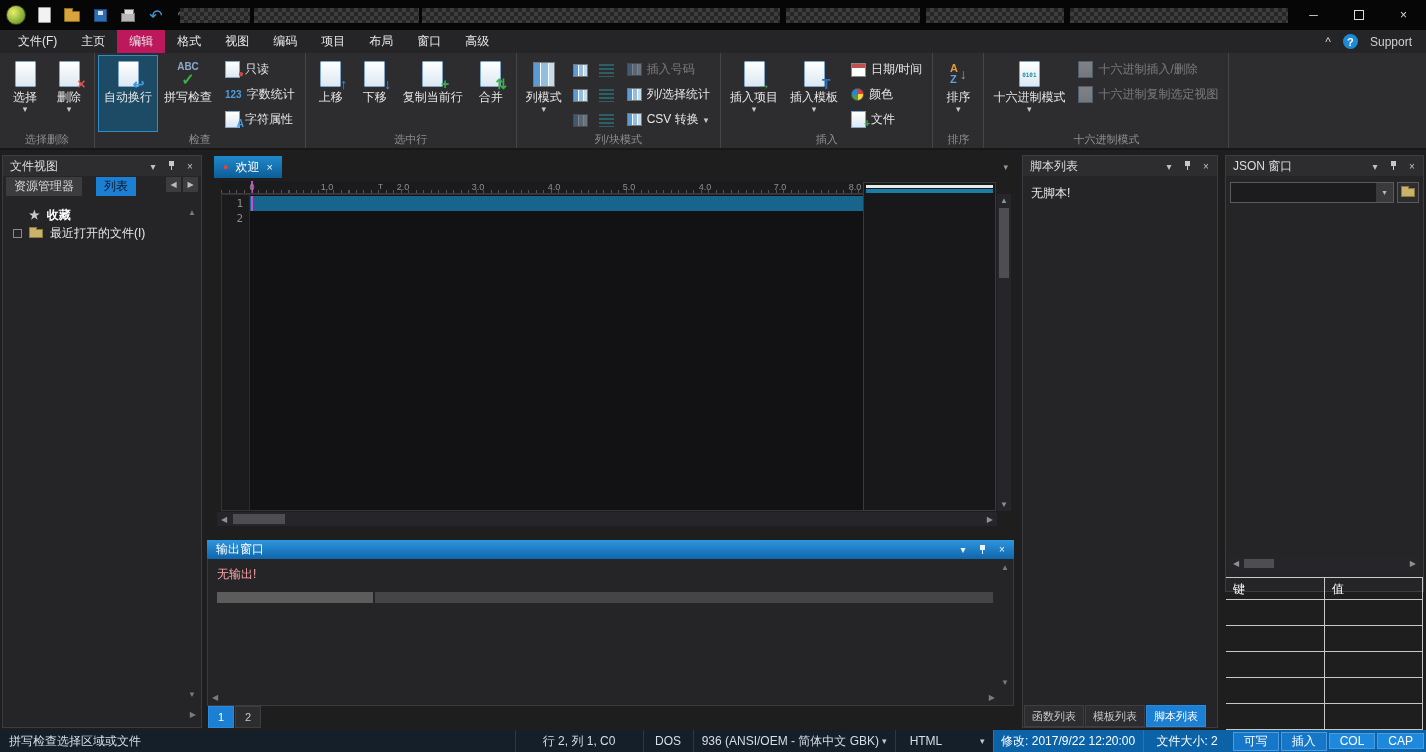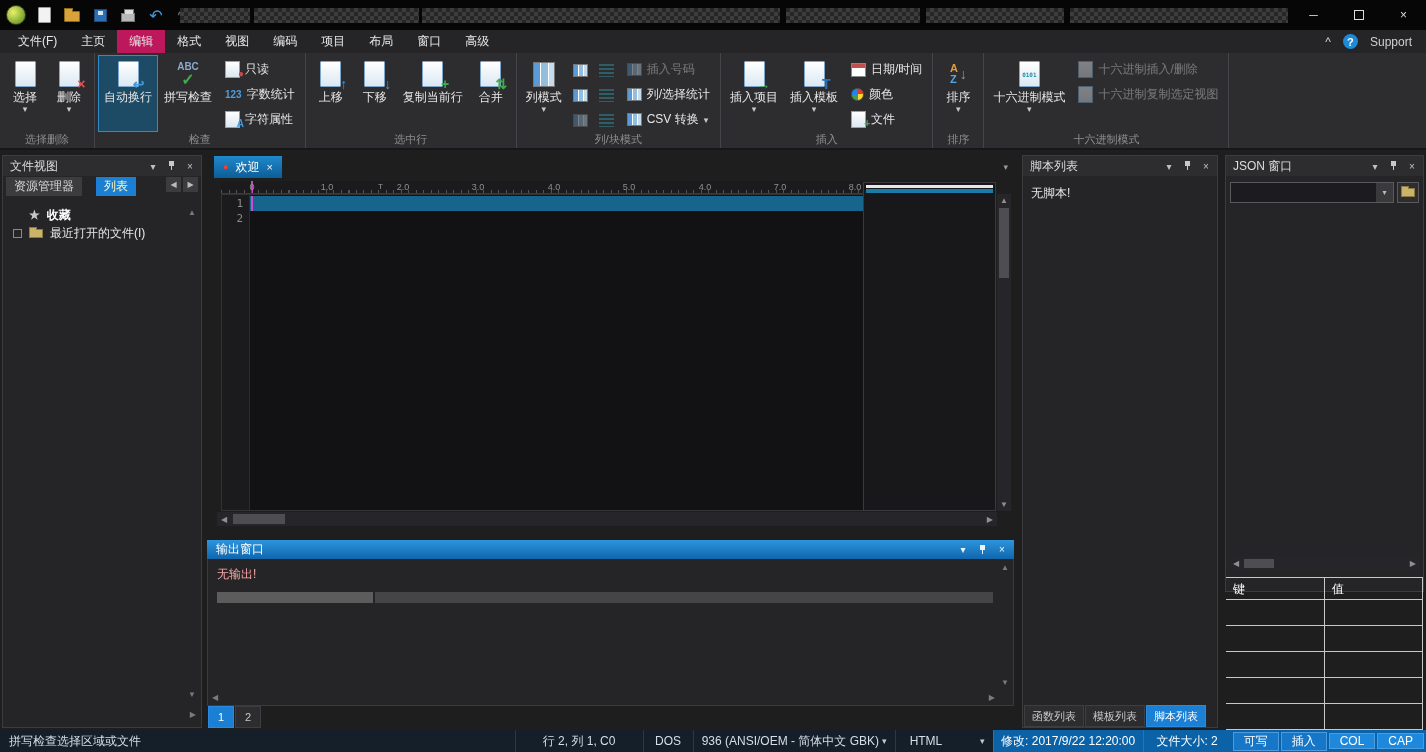--- a/index.html
+++ b/index.html
@@ -73,21 +73,21 @@
   #main{position:absolute;top:150px;left:0;right:0;height:580px;background:#1e1e1e}
   .panel{position:absolute;background:#252528;border:1px solid #3c3c40}
   .phead{height:20px;display:flex;align-items:center;padding:0 5px 0 7px;color:#dcdcdc;background:#2d2d30}
   .phead .sp{margin-left:auto;display:flex;align-items:center;gap:8px}
   .hicon{color:#c0c0c0;font-size:10px;width:12px;text-align:center}
   .pin-icon{position:relative;width:9px;height:10px;display:inline-block}
   .pin-icon::before{content:"";position:absolute;left:2px;top:0;width:5px;height:5px;background:#c8c8c8}
   .pin-icon::after{content:"";position:absolute;left:4px;top:5px;width:1px;height:4px;background:#c8c8c8}
   .ptabs{height:22px;display:flex;align-items:flex-start;gap:14px;padding:1px 3px 0}
   .ptab{padding:0 8px;line-height:19px;background:#3c3c3f;color:#d8d8d8}
-  .ptab.active{background:#1b7fd4;color:#fef9c3}
+  .ptab.active{background:#1b7fd4;color:#0f172a}
   .arrbox{width:15px;height:15px;background:#3c3c3f;color:#bbb;font-size:8px;display:flex;align-items:center;justify-content:center}
   .tree-item{display:flex;align-items:center;gap:7px;height:18px;padding-left:26px;color:#e6e6e6}
   .scroll-arrow{position:absolute;color:#7a7a7a;font-size:8px}
   .btabs{position:absolute;left:0;bottom:0;height:23px;display:flex;gap:1px;padding:1px 0 0 1px}
   .btab{min-width:26px;padding:0 7px;display:flex;align-items:center;justify-content:center;background:#2d2d30;border:1px solid #3e3e42;color:#c8c8c8;font-size:11px}
   .btab.active{background:#1b7fd4;color:#fff;border-color:#2a8ae0}
 
   
   #center{position:absolute;left:207px;top:5px;width:807px;height:573px}
   .doctabs{position:absolute;top:0;left:7px;right:0;height:23px;display:flex;align-items:flex-end}

